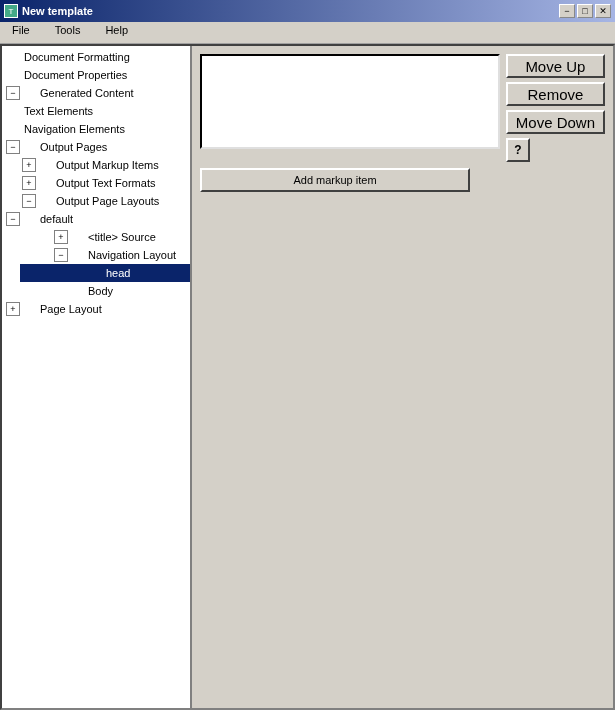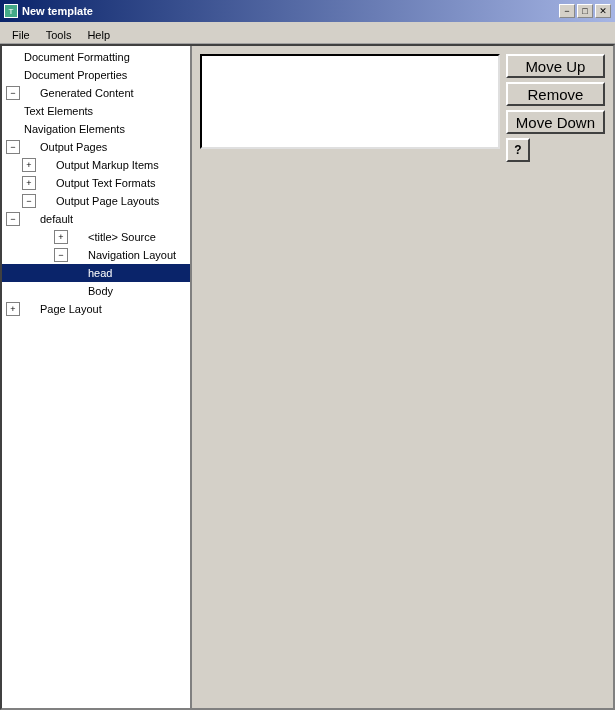--- a/index.html
+++ b/index.html
@@ -60,23 +60,24 @@
       justify-content: center;
       cursor: pointer;
       color: #000;
     }
 
     
     .menu-bar {
       background: #d4d0c8;
       height: 22px;
       display: flex;
-      align-items: flex-end;
+      align-items: flex-start;
       padding: 0 4px;
       border-bottom: 1px solid #a0a0a0;
+      gap: 9px;
     }
     .menu-item {
       padding: 2px 8px;
       cursor: pointer;
       font-size: 11px;
     }
 
     
     .window-content {
       display: flex;
@@ -103,20 +104,21 @@
       height: 18px;
       padding-left: 4px;
       cursor: pointer;
       white-space: nowrap;
       font-size: 11px;
       color: #000;
     }
     .tree-item.selected {
       background: #0a246a;
       color: white;
+      margin-left: 18px;
     }
 
     .tree-expander {
       width: 14px;
       height: 14px;
       border: 1px solid #808080;
       background: white;
       display: flex;
       align-items: center;
       justify-content: center;
@@ -346,15 +348,18 @@
   <div class="right-panel">
     <div class="right-top">
       <div class="list-box"></div>
       <div class="right-buttons">
         <button class="win-button">Move Up</button>
         <button class="win-button">Remove</button>
         <button class="win-button">Move Down</button>
         <button class="help-button">?</button>
       </div>
     </div>
+    <div class="right-bottom">
+      <button class="add-markup-button">Add markup item</button>
+    </div>
   </div>
 
 </div>
 
 </body></html>

